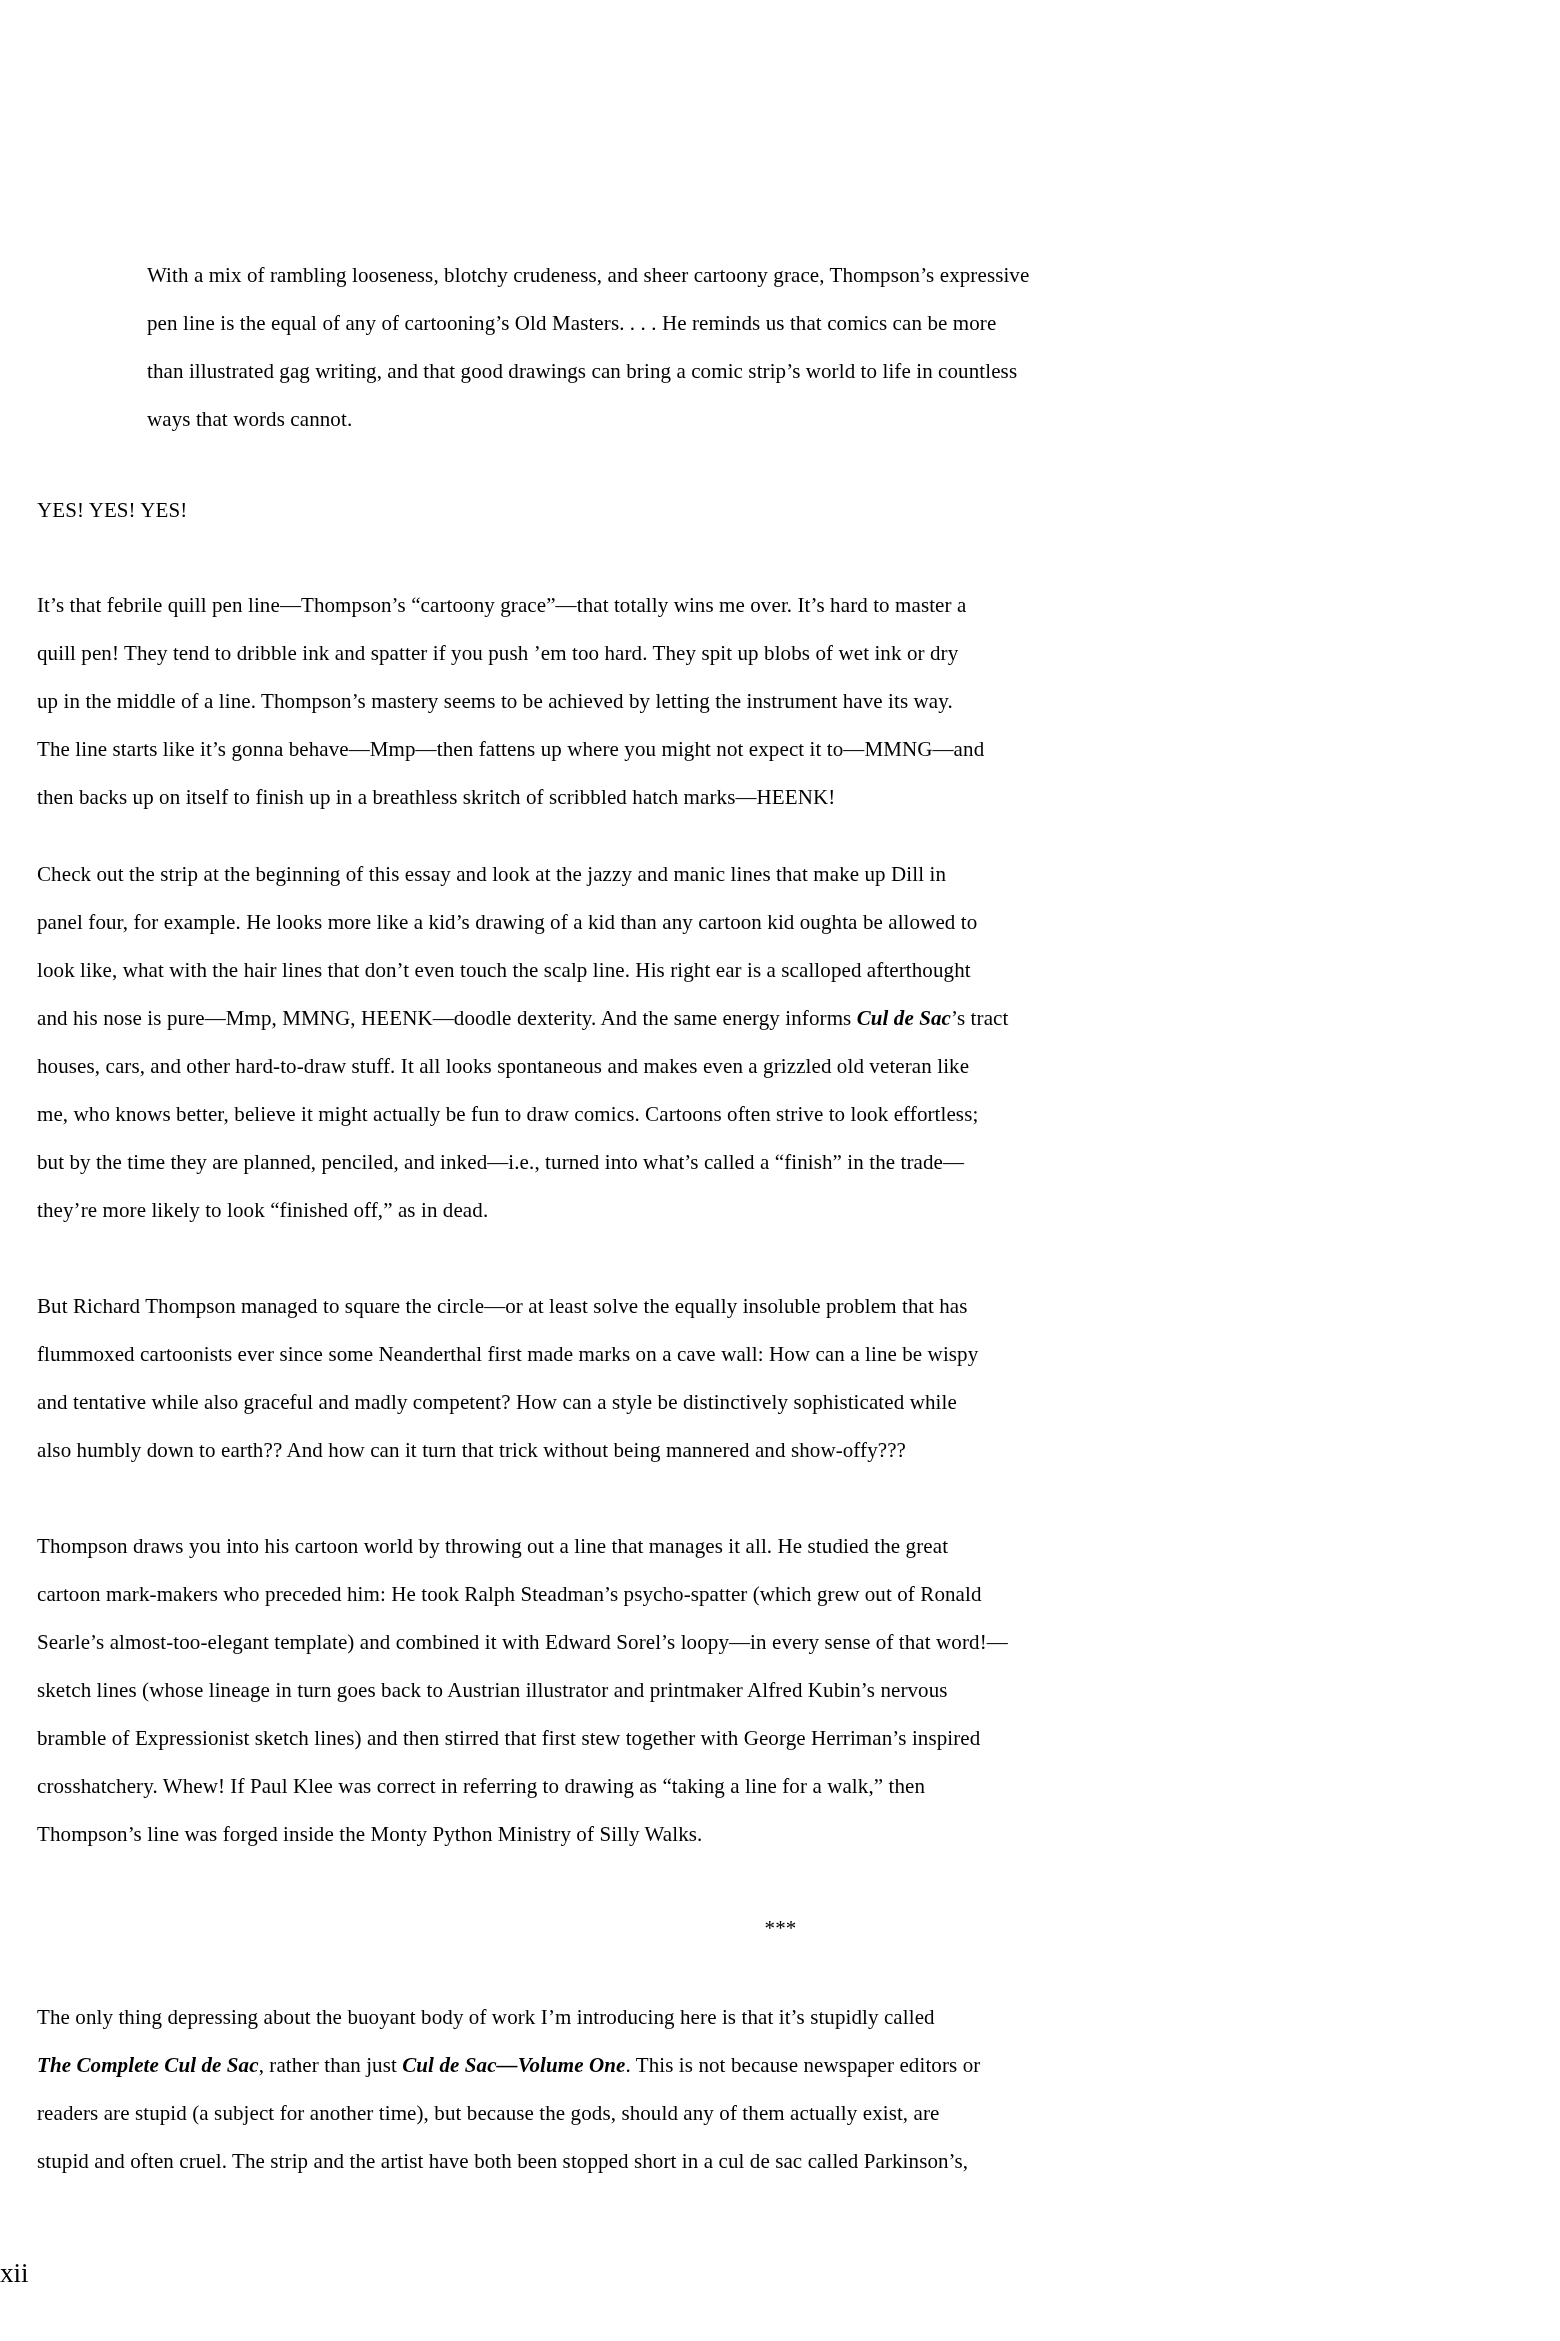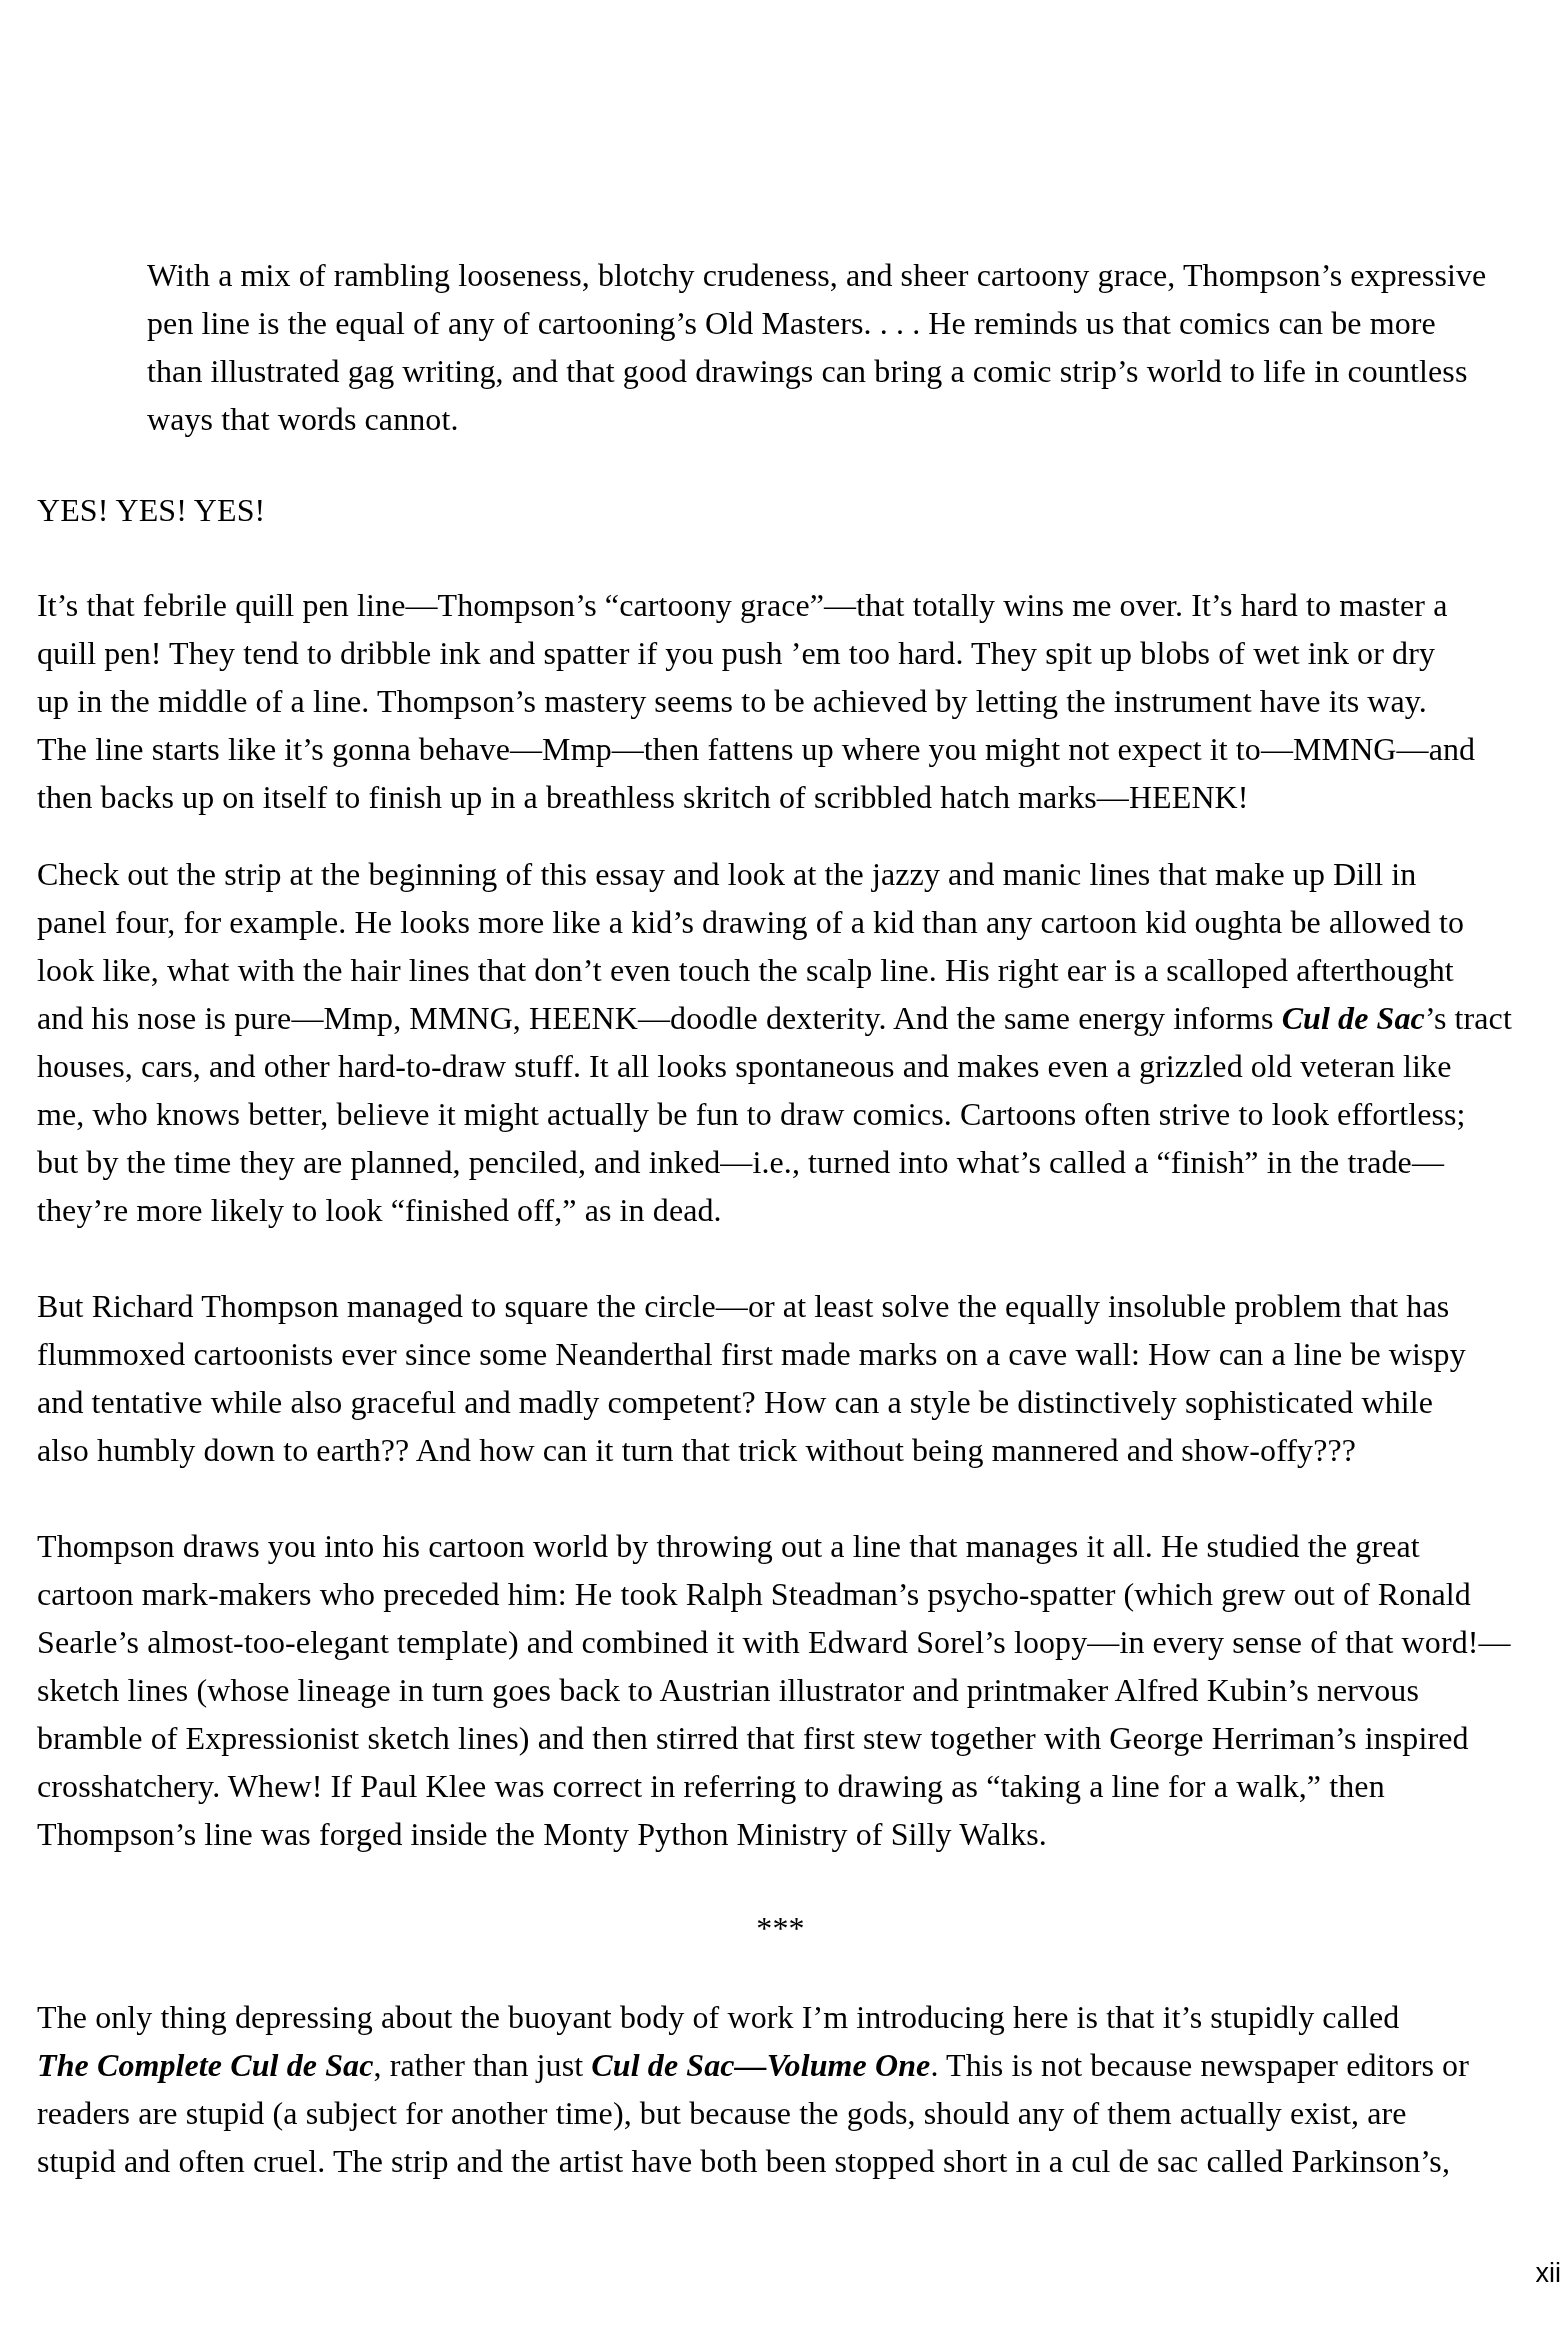--- a/index.html
+++ b/index.html
@@ -23,21 +23,21 @@
   }
   .text-column {
     position: absolute;
     left: 37px;
     top: 251px;
     width: 1487px;
   }
   .block { }
   .line {
     white-space: nowrap;
-    font-size: 32px;
+    font-size: 21px;
     line-height: 48px;
     height: 48px;
     letter-spacing: 0.1px;
   }
   .blockquote { padding-left: 110px; }
   .blockquote .line { padding-right: 0; }
   .separator .line { text-align: center; }
   .italic { font-style: italic; font-weight: bold; }
   
   .text-column > .block:nth-child(1) { margin-bottom: 43px; }
@@ -45,22 +45,22 @@
   .text-column > .block:nth-child(3) { margin-bottom: 29px; margin-top: 24px; }
   .text-column > .block:nth-child(4) { margin-bottom: 48px; }
   .text-column > .block:nth-child(5) { margin-bottom: 48px; }
   .text-column > .block:nth-child(6) { margin-bottom: 46px; }
   .text-column > .block:nth-child(7) { margin-bottom: 41px; }
   .page-number {
     position: absolute;
     left: 0;
     right: 0;
     top: 2257px;
-    text-align: right;
-    font-family: Liberation Sans, sans-serif;
+    text-align: left;
+    font-family: Liberation Serif, serif;
     font-size: 27px;
     line-height: 33px;
     color: #000000;
   }
 </style>
 </head>
 <body>
 
 <div class="page">
   <div class="text-column">

